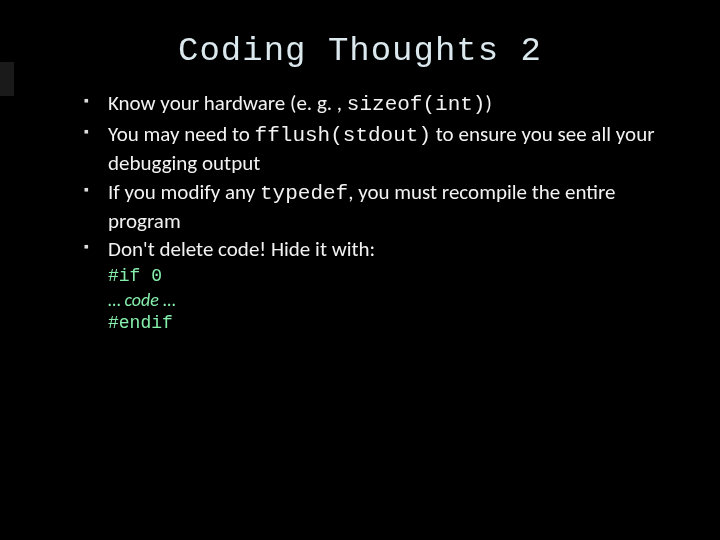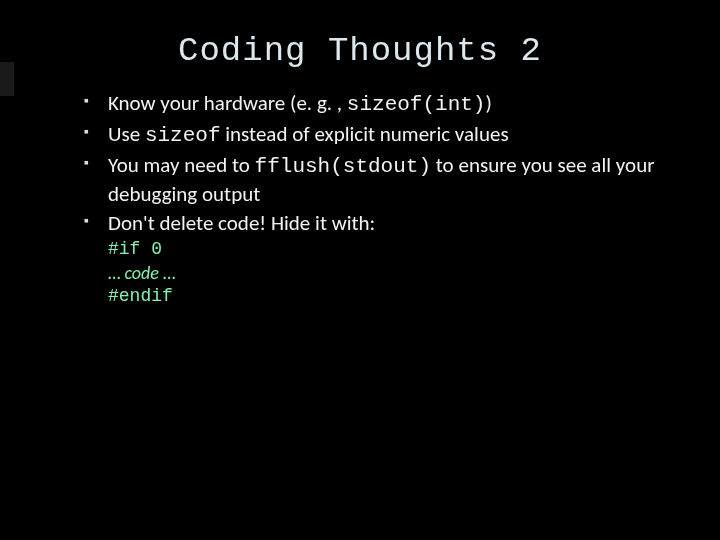--- a/index.html
+++ b/index.html
@@ -74,28 +74,28 @@
   <div class="edge-tab"></div>
 
   <h1 class="title">Coding Thoughts 2</h1>
 
   <ul class="bullets">
 
     <li>
       <span>Know your hardware (e. g. , </span><span class="mono">sizeof(int)</span><span>)</span>
     </li>
 
-    <li>
-      <span>Use </span><span class="mono">sizeof</span><span> instead of explicit numeric values</span>
-    </li>
 
     <li>
       <span>You may need to </span><span class="mono">fflush(stdout)</span><span> to ensure you see all your debugging output</span>
     </li>
 
+    <li>
+      <span>If you modify any </span><span class="mono">typedef</span><span>, you must recompile the entire program</span>
+    </li>
 
     <li>
       <span>Don't delete code! Hide it with:</span>
     </li>
   </ul>
 
   <div class="codeblock">
     <div class="mono">#if 0</div>
     <div><span>… </span><span class="ital">code</span><span> …</span></div>
     <div class="mono">#endif</div>

